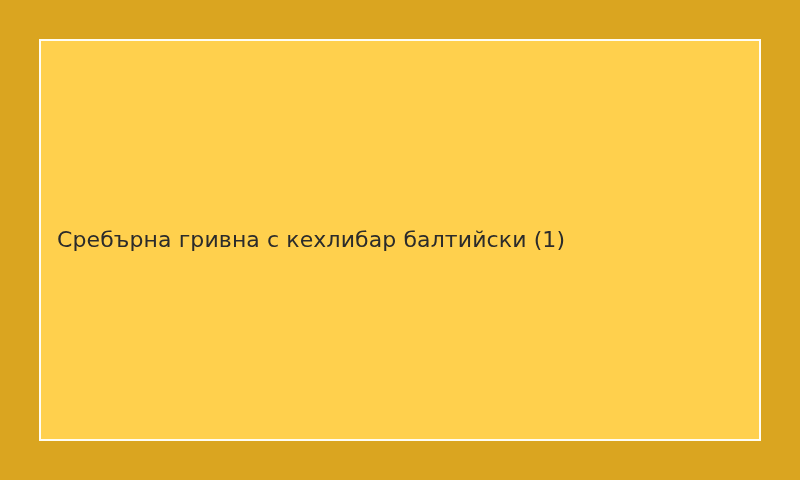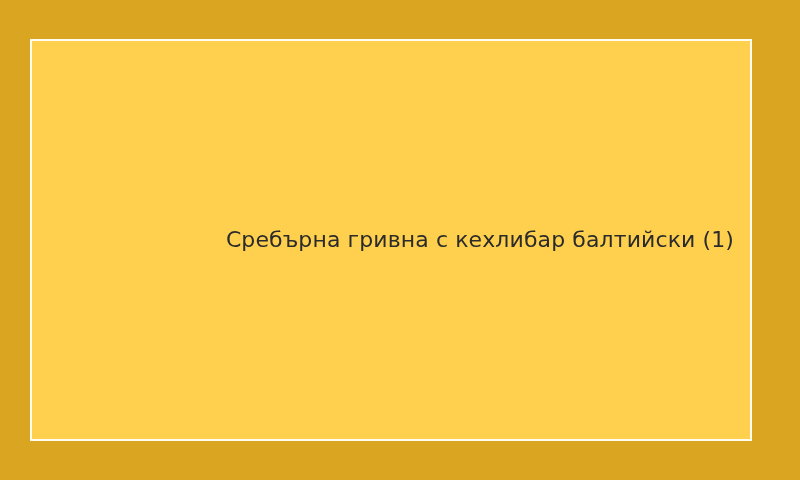--- a/index.html
+++ b/index.html
@@ -19,31 +19,31 @@
     position: relative;
     width: 800px;
     height: 480px;
     background: #daa520; 
     box-sizing: border-box;
   }
 
   
   #placeholder-card {
     position: absolute;
-    left: 30px;
+    left: 39px;
     top: 39px;
     width: 722px;
     height: 402px;
     box-sizing: border-box;
     background: #ffd04d;           
     border: 2px solid #fffdf2;     
     display: flex;
     align-items: center;
     justify-content: center;
-    text-align: right;
+    text-align: left;
   }
 
   #placeholder-caption {
     display: block;
     width: 100%;
     padding: 0 16px;
     box-sizing: border-box;
     color: #2b2b2b;
     font-family: "DejaVu Sans", "Liberation Sans", sans-serif;
     font-size: 22px;

